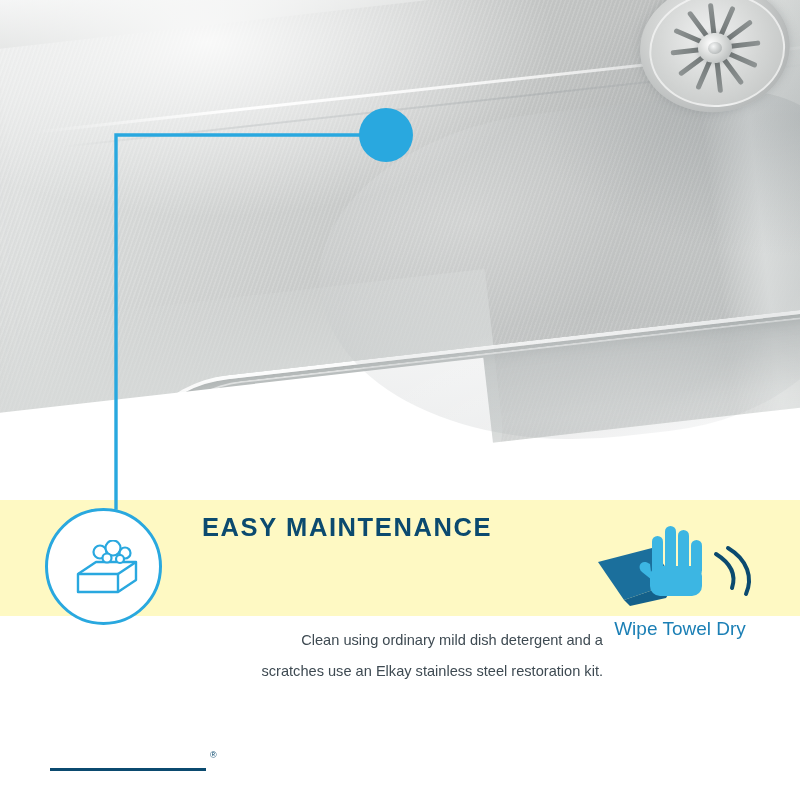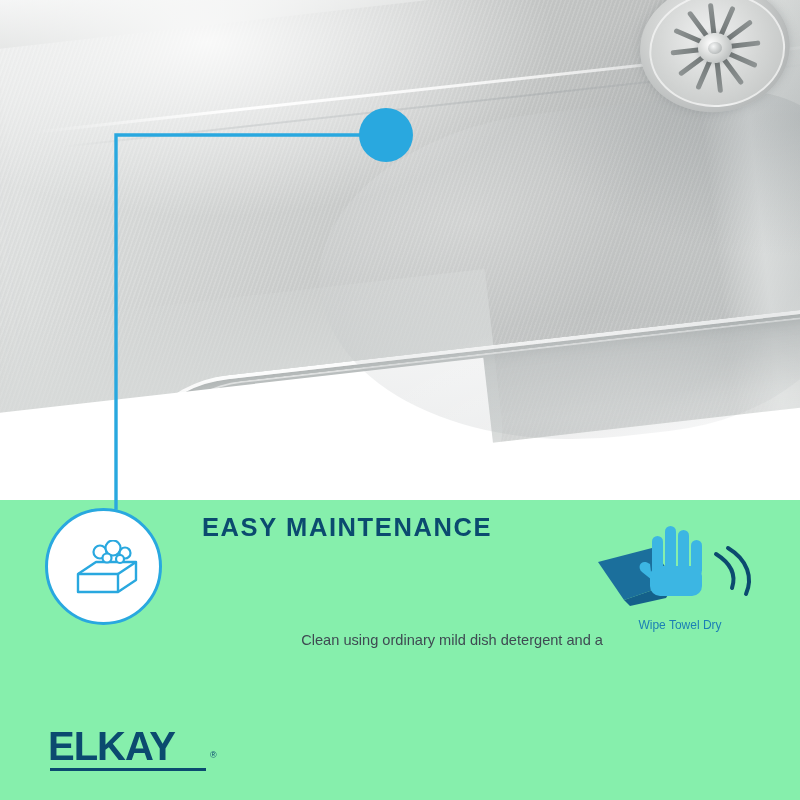--- a/index.html
+++ b/index.html
@@ -12,22 +12,22 @@
     background: #ffffff;
     font-family: "Liberation Sans", sans-serif;
     overflow: hidden;
     position: relative;
   }
 
   #page {
     position: absolute;
     left: 0; top: 0;
     width: 800px;
-    height: 800px;
-    background: #86efac;
+    height: 616px;
+    background: #fef9c3;
   }
 
   
   .photo {
     position: absolute;
     left: 0; top: 0;
     width: 800px;
     height: 500px;
     overflow: hidden;
     background: #ffffff;
@@ -312,21 +312,21 @@
     width: 200px;
     height: 140px;
   }
   .wipe-caption {
     position: absolute;
     left: 580px;
     top: 618px;
     width: 200px;
     text-align: center;
     color: #1b7fb5;
-    font-size: 12px;
+    font-size: 19px;
   }
 
   
   .logo {
     position: absolute;
     left: 48px;
     top: 728px;
     width: 180px;
     height: 42px;
   }
@@ -419,20 +419,21 @@
       <circle cx="48" cy="19" r="4" fill="#ffffff" stroke="#29a8df" stroke-width="2.2"></circle>
     </svg>
   </div>
 
   <div class="headline">
     <div>Easy Maintenance</div>
   </div>
 
   <div class="body-copy">
     <div>Clean using ordinary mild dish detergent and a</div>
+    <div>scratches use an Elkay stainless steel restoration kit.</div>
   </div>
 
   <div class="wipe-block">
     <svg width="200" height="120" viewBox="0 0 200 120">
 
       <path d="M18 54 L72 40 L96 74 L44 92 Z" fill="#1b6f9c"></path>
       <path d="M44 92 L96 74 L86 90 L50 98 Z" fill="#14608a"></path>
 
       <g fill="#3cb6e3">
         <rect x="72" y="28" width="11" height="40" rx="5.5"></rect>
@@ -445,18 +446,17 @@
 
       <g stroke="#0b4a6f" stroke-width="4" fill="none" stroke-linecap="round">
         <path d="M136 46 C152 56 156 68 152 80"></path>
         <path d="M148 40 C168 52 173 70 166 86"></path>
       </g>
     </svg>
   </div>
   <div class="wipe-caption">Wipe Towel Dry</div>
 
   <div class="logo">
-    <div class="logo-text">ELKAY</div>
     <div class="logo-reg">®</div>
     <div class="logo-underline"></div>
   </div>
 
 </div>
 
 </body></html>

